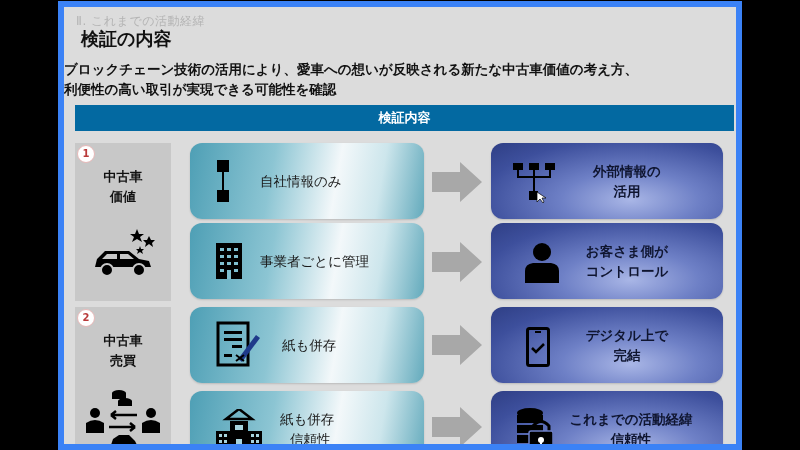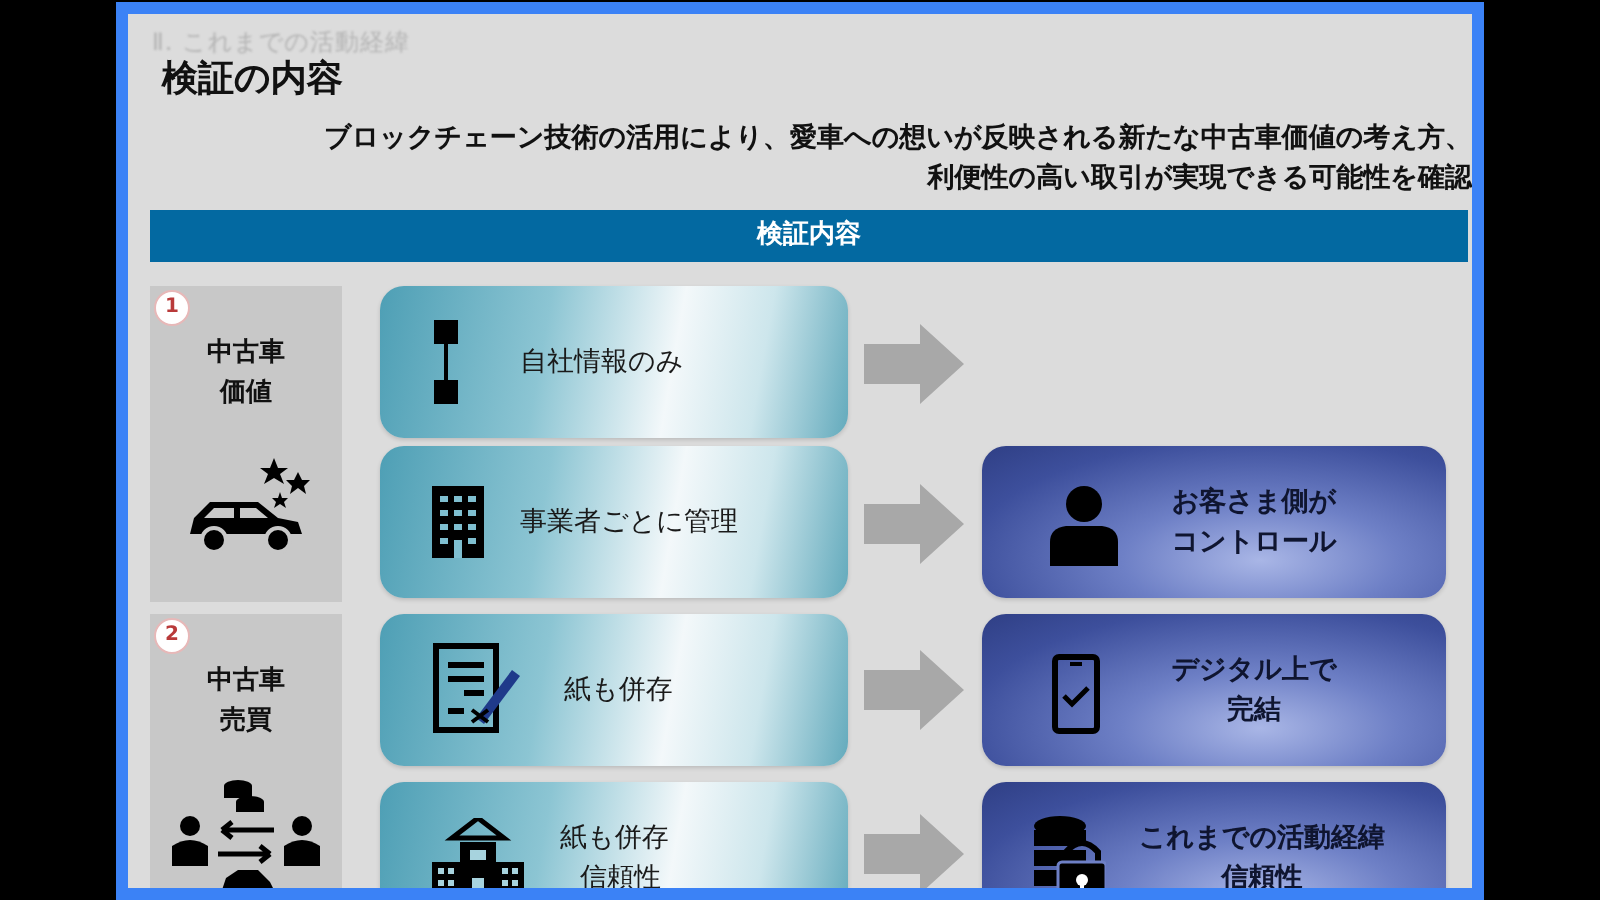--- a/index.html
+++ b/index.html
@@ -12,21 +12,21 @@
   }
   .section-label {
     position: absolute; left: 12px; top: 6px; font-size: 12px; color: #b4b4b4;
     filter: blur(0.4px); letter-spacing: 0.5px;
   }
   .page-title {
     position: absolute; left: 17px; top: 20px; font-size: 18px; font-weight: bold;
     color: #111; text-underline-offset: 3px;
   }
   .subtitle {
-    position: absolute; left: 0; width: 100%; top: 52px; text-align: right;
+    position: absolute; left: 0; width: 100%; top: 52px; text-align: left;
     font-size: 13.5px; font-weight: bold; color: #111; line-height: 20px;
   }
   .header-bar {
     position: absolute; left: 11px; top: 98px; width: 659px; height: 26px;
     background: #0369a1; color: #fff; font-weight: bold; font-size: 13px;
     text-align: center; line-height: 26px;
   }
 
   .cat {
     position: absolute; left: 11px; width: 96px; background: #c8c8c8;
@@ -125,20 +125,34 @@
     <svg class="ico" style="top:17px" width="16" height="42" viewBox="0 0 16 42">
       <rect x="1" y="0" width="12" height="12" fill="#000"></rect>
       <rect x="6" y="12" width="2" height="18" fill="#000"></rect>
       <rect x="1" y="30" width="12" height="12" fill="#000"></rect>
     </svg>
     <div class="txt" style="top:28px">自社情報のみ</div>
   </div>
   <svg class="arrow" style="top:155px" viewBox="0 0 50 40">
     <polygon points="0,10 28,10 28,0 50,20 28,40 28,30 0,30" fill="#a8a8a8"></polygon>
   </svg>
+  <div class="right-box r1">
+    <svg class="ico" style="top:20px" width="42" height="40" viewBox="0 0 42 40">
+      <rect x="0" y="0" width="10" height="7" fill="#000"></rect>
+      <rect x="16" y="0" width="10" height="7" fill="#000"></rect>
+      <rect x="32" y="0" width="10" height="7" fill="#000"></rect>
+      <path d="M5,7 L5,14 L37,14 L37,7 M21,7 L21,30" stroke="#000" stroke-width="2" fill="none"></path>
+      <rect x="16" y="28" width="9" height="9" fill="#000"></rect>
+      <path d="M24,29 L24,39 L27,36 L30,40 L31,39 L29,35 L33,35 Z" fill="#fff" stroke="#000" stroke-width="0.7"></path>
+    </svg>
+    <div class="txt" style="top:18px">
+      <div>外部情報の</div>
+      <div>活用</div>
+    </div>
+  </div>
 
   <div class="left-box r2">
     <svg class="ico" style="top:20px" width="26" height="36" viewBox="0 0 26 36">
       <rect x="0" y="0" width="26" height="36" fill="#000"></rect>
       <g fill="#7fbfd0">
         <rect x="4" y="5" width="4" height="3"></rect>
           <rect x="11" y="5" width="4" height="3"></rect>
           <rect x="18" y="5" width="4" height="3"></rect>
         <rect x="4" y="12" width="4" height="3"></rect>
           <rect x="11" y="12" width="4" height="3"></rect>

